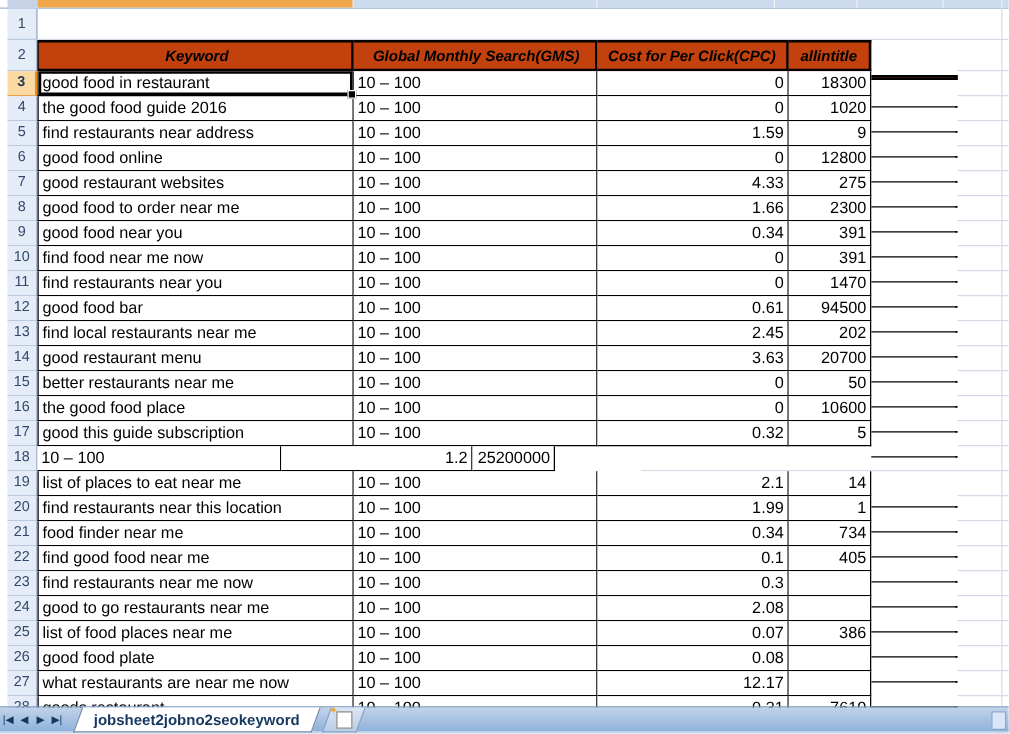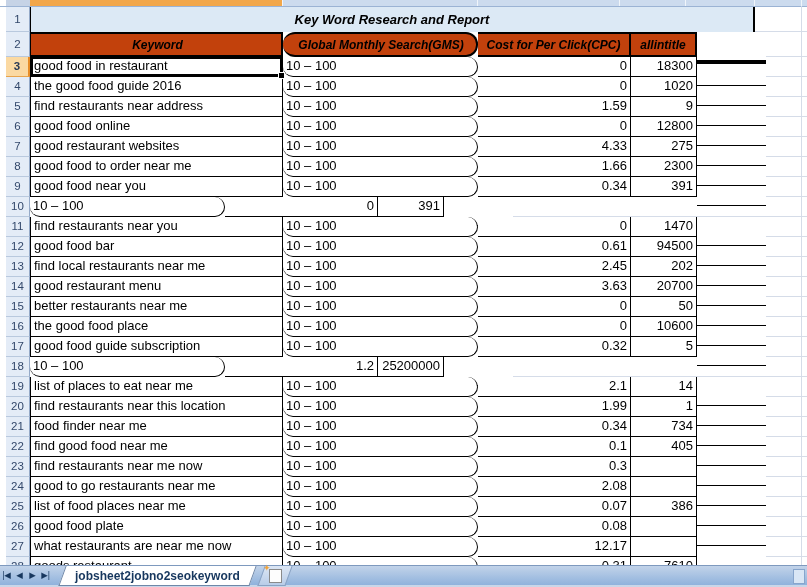--- a/index.html
+++ b/index.html
@@ -38,21 +38,21 @@
           border-right:2px solid #000;background:#c2410c;display:flex;align-items:center;
           justify-content:center;font-size:12px;font-weight:bold;font-style:italic;
           white-space:nowrap;overflow:hidden;}
   .hcell.col-a{border-left:1px solid #000;}
 
   .data-row{height:20px;}
   .data-row .rowhdr{line-height:19px;}
   .cell{box-sizing:border-box;border-right:1px solid #000;border-bottom:1px solid #000;
         background:#fff;font-size:13px;line-height:18px;white-space:nowrap;overflow:hidden;}
   .col-a{width:253px;border-left:1px solid #000;padding-left:3px;}
-  .col-b{width:195px;padding-left:3px;border-radius:12px;}
+  .col-b{width:195px;padding-left:3px;}
   .col-c{width:153px;}
   .col-d{width:66px;}
   .col-e{width:69px;border-right:2px solid #000;margin-top:28px;}
   .num{text-align:right;padding-right:3px;}
 
   .selected-cell{position:relative;box-shadow:inset 0 0 0 2px #000;overflow:visible;z-index:3;}
   .fill-handle{position:absolute;right:-3px;bottom:-3px;width:5px;height:5px;
         background:#000;border:1px solid #fff;z-index:4;}
 
   .far-gridline{position:absolute;left:801px;top:6px;height:559px;width:1px;
@@ -93,21 +93,20 @@
     <div class="seg sb"></div>
     <div class="seg sc"></div>
     <div class="seg sd"></div>
     <div class="seg se"></div>
     <div class="seg sf"></div>
     <div class="srest"></div>
   </div>
 
   <div class="row title-row">
     <div class="rowhdr">1</div>
-    <div class="title-cell">Key Word Research and Report</div>
     <div class="beyond"></div>
   </div>
 
   <div class="row header-row">
     <div class="rowhdr">2</div>
     <div class="hcell col-a">Keyword</div>
     <div class="hcell col-b">Global Monthly Search(GMS)</div>
     <div class="hcell col-c">Cost for Per Click(CPC)</div>
     <div class="hcell col-d">allintitle</div>
     <div class="hcell col-e">allinurl</div>
@@ -173,20 +172,21 @@
         <div class="rowhdr">9</div>
         <div class="cell col-a">good food near you</div>
         <div class="cell col-b">10 – 100</div>
         <div class="cell col-c num">0.34</div>
         <div class="cell col-d num">391</div>
         <div class="cell col-e num"></div>
         <div class="beyond"></div>
       </div>
       <div class="row data-row">
         <div class="rowhdr">10</div>
+        <div class="cell col-a">find food near me now</div>
         <div class="cell col-b">10 – 100</div>
         <div class="cell col-c num">0</div>
         <div class="cell col-d num">391</div>
         <div class="cell col-e num"></div>
         <div class="beyond"></div>
       </div>
       <div class="row data-row">
         <div class="rowhdr">11</div>
         <div class="cell col-a">find restaurants near you</div>
         <div class="cell col-b">10 – 100</div>
@@ -235,21 +235,21 @@
         <div class="rowhdr">16</div>
         <div class="cell col-a">the good food place</div>
         <div class="cell col-b">10 – 100</div>
         <div class="cell col-c num">0</div>
         <div class="cell col-d num">10600</div>
         <div class="cell col-e num">818</div>
         <div class="beyond"></div>
       </div>
       <div class="row data-row">
         <div class="rowhdr">17</div>
-        <div class="cell col-a">good food guide subscription</div>
+        <div class="cell col-a">good this guide subscription</div>
         <div class="cell col-b">10 – 100</div>
         <div class="cell col-c num">0.32</div>
         <div class="cell col-d num">5</div>
         <div class="cell col-e num"></div>
         <div class="beyond"></div>
       </div>
       <div class="row data-row">
         <div class="rowhdr">18</div>
         <div class="cell col-b">10 – 100</div>
         <div class="cell col-c num">1.2</div>

